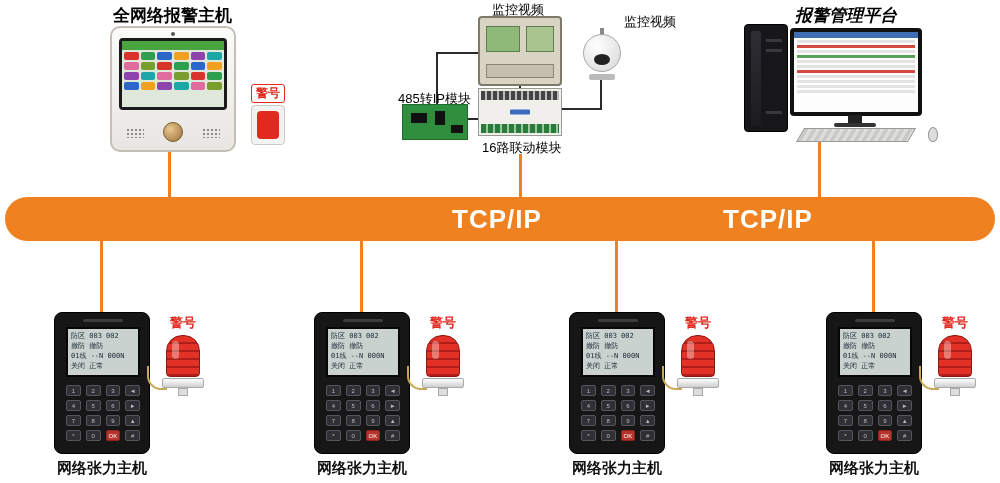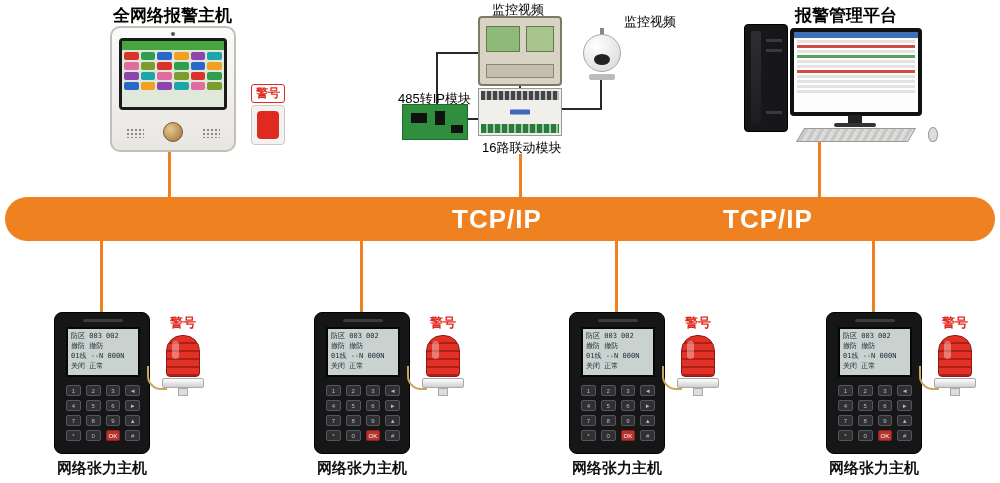--- a/index.html
+++ b/index.html
@@ -185,21 +185,21 @@
     <div class="chip" style="left:48px; top:20px; width:12px; height:8px;"></div>
   </div>
 
   <div class="linkage">
     <div class="term-top"></div>
     <div class="brand-mark"></div>
     <div class="term-bot"></div>
   </div>
   <div class="label" style="left:482px; top:139px;">16路联动模块</div>
 
-  <div class="title" style="left:795px; top:4px;">报警管理平台</div>
+  <div class="title" style="left:795px; top:4px;font-style:italic;">报警管理平台</div>
   <div class="tower">
     <div class="tower-slot" style="top:14px;"></div>
     <div class="tower-slot" style="top:24px;"></div>
     <div class="tower-slot" style="top:86px;"></div>
   </div>
   <div class="monitor">
     <div class="monitor-screen">
         <div class="ms-head"></div>
         <div class="ms-row"></div>
         <div class="ms-row red"></div>

